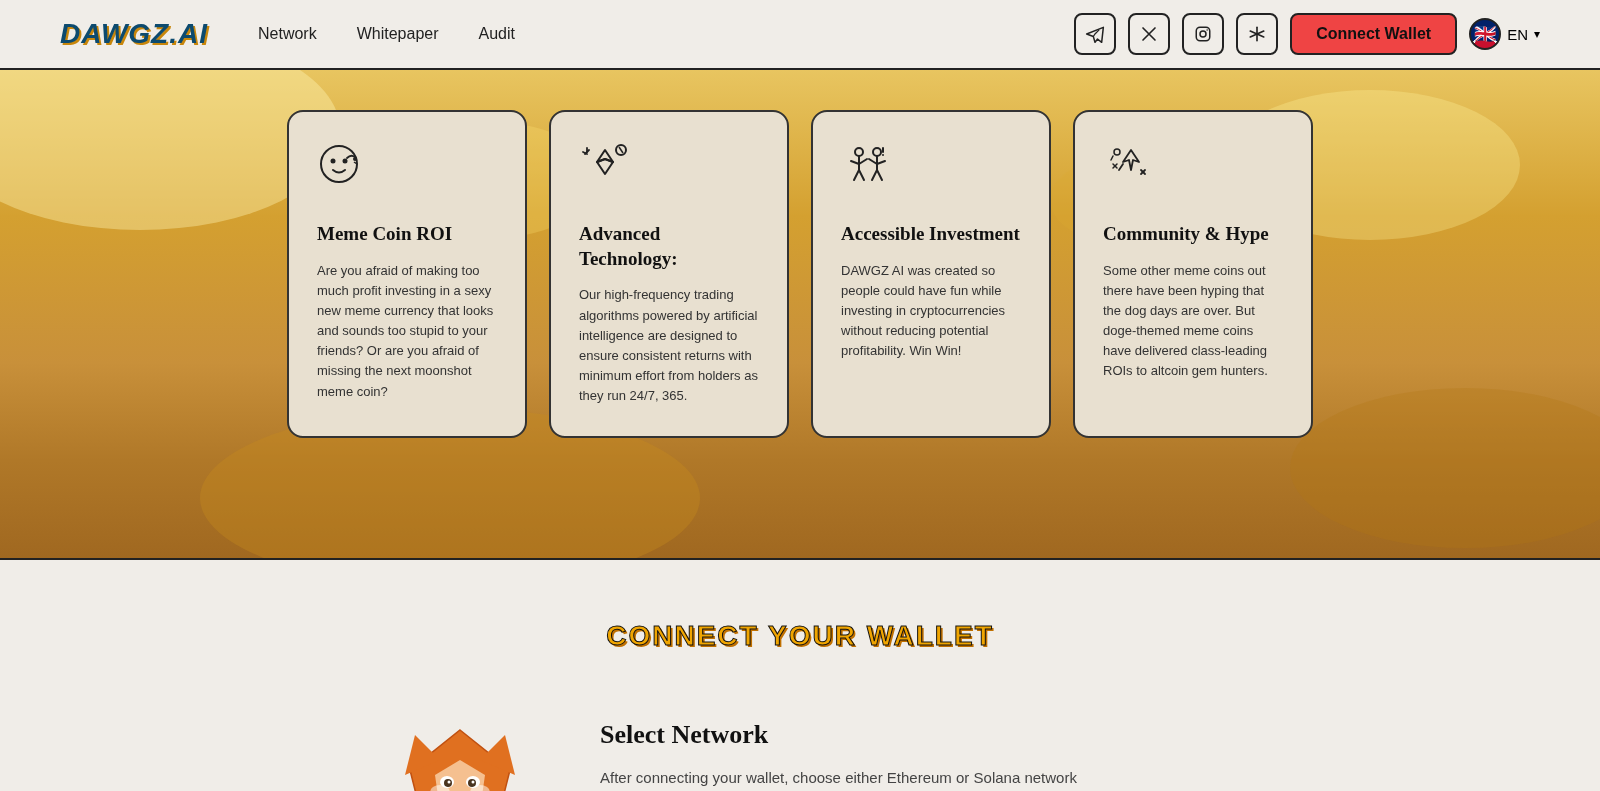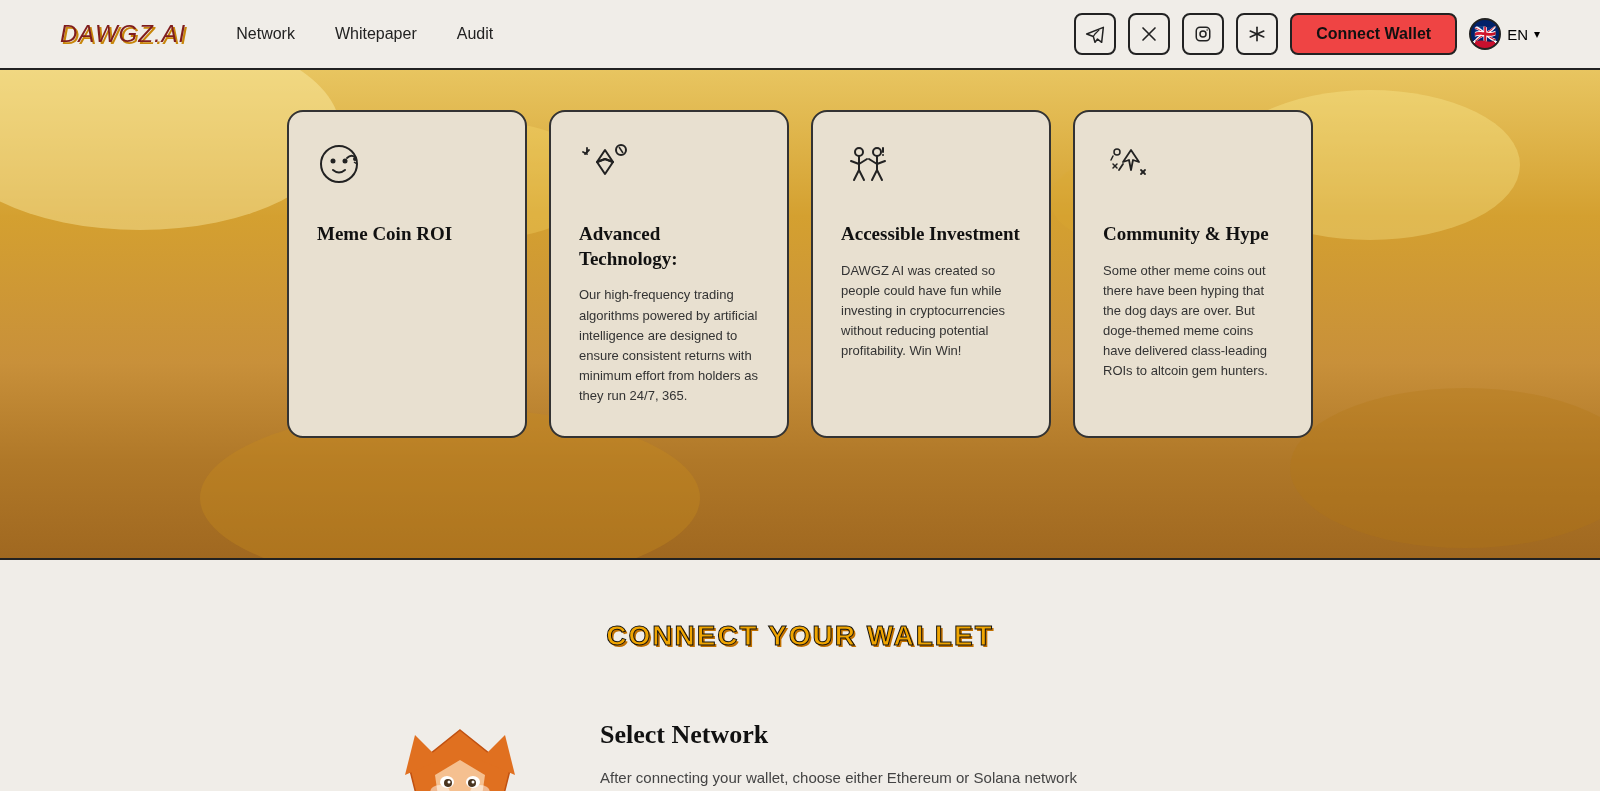--- a/index.html
+++ b/index.html
@@ -11,23 +11,23 @@
       height: 70px;
       display: flex;
       align-items: center;
       padding: 0 60px;
       justify-content: space-between;
       border-bottom: 2px solid #222;
     }
     .navbar-left { display: flex; align-items: center; gap: 50px; }
     .logo {
       font-family: 'Arial Black', sans-serif;
-      font-size: 24px;
-      font-weight: 400;
-      color: #7f1d1d;
+      font-size: 28px;
+      font-weight: 700;
+      color: #0c4a6e;
       letter-spacing: 1px;
       text-shadow: 2px 2px 0 #c8860a;
       font-style: italic;
     }
     .nav-links { display: flex; gap: 40px; }
     .nav-link {
       font-family: Arial, sans-serif;
       font-size: 16px;
       color: #222;
       text-decoration: none;
@@ -259,20 +259,21 @@
           <circle cx="22" cy="22" r="18" stroke="#222" stroke-width="2" fill="none"></circle>
           <circle cx="16" cy="19" r="2.5" fill="#222"></circle>
           <circle cx="28" cy="19" r="2.5" fill="#222"></circle>
           <path d="M16 28 Q22 33 28 28" stroke="#222" stroke-width="2" fill="none" stroke-linecap="round"></path>
           <path d="M30 16 Q34 12 38 15" stroke="#222" stroke-width="1.8" fill="none" stroke-linecap="round"></path>
           <circle cx="38" cy="17" r="2" fill="#222"></circle>
           <path d="M37 20 L40 22" stroke="#222" stroke-width="1.5" fill="none"></path>
         </svg>
       </span>
       <h3 class="card-title">Meme Coin ROI</h3>
+      <p class="card-text">Are you afraid of making too much profit investing in a sexy new meme currency that looks and sounds too stupid to your friends? Or are you afraid of missing the next moonshot meme coin?</p>
     </div>
 
     <div class="card">
       <span class="card-icon">
         <svg width="52" height="52" viewBox="0 0 52 52" fill="none" xmlns="http://www.w3.org/2000/svg">
           <polygon points="26,8 34,20 26,17 18,20" stroke="#222" stroke-width="2" fill="none" stroke-linejoin="round"></polygon>
           <polygon points="26,17 34,20 26,32 18,20" stroke="#222" stroke-width="2" fill="none" stroke-linejoin="round"></polygon>
           <line x1="10" y1="8" x2="6" y2="12" stroke="#222" stroke-width="1.8" stroke-linecap="round"></line>
           <line x1="8" y1="12" x2="4" y2="10" stroke="#222" stroke-width="1.8" stroke-linecap="round"></line>
           <line x1="8" y1="10" x2="8" y2="6" stroke="#222" stroke-width="1.8" stroke-linecap="round"></line>

